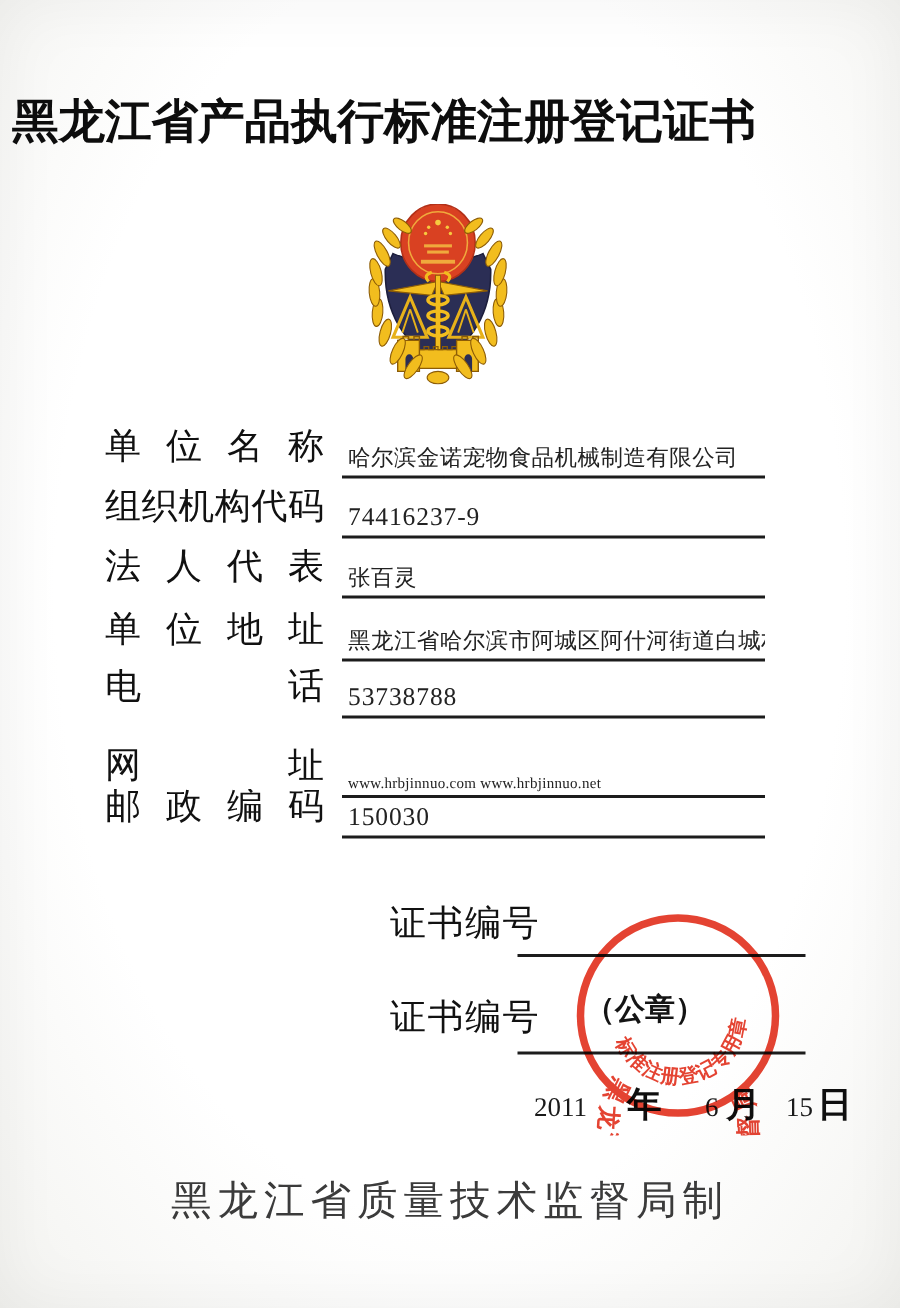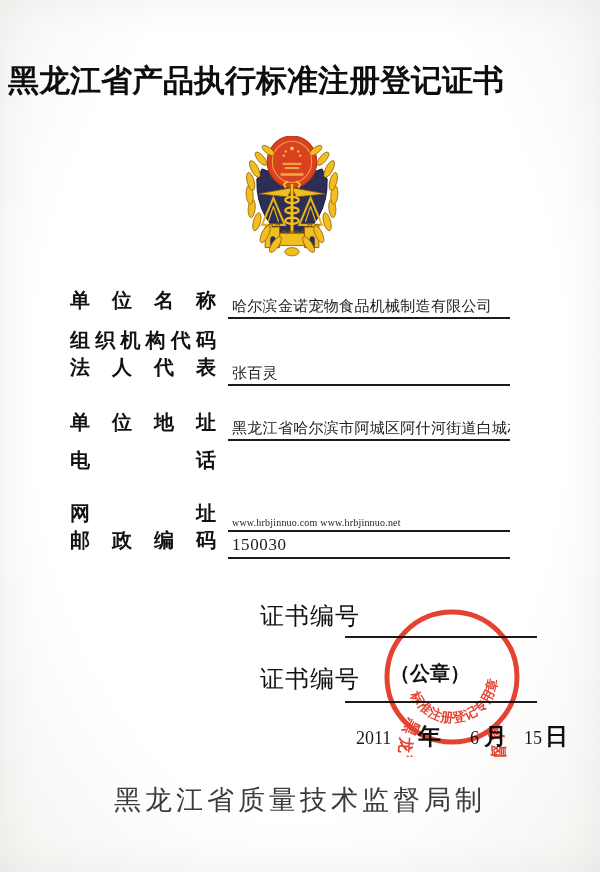--- a/index.html
+++ b/index.html
@@ -15,21 +15,21 @@
   }
   .title{
     position:absolute;top:60px;left:0;width:512px;
     text-align:center;font-size:31px;font-weight:bold;color:#0d0d0d;
     letter-spacing:0px;
   }
   .emblem{position:absolute;left:237px;top:136px;width:110px;height:124px;}
   
   .frow{position:absolute;left:70px;display:flex;align-items:flex-end;height:40px;}
   .flabel{
-    width:146px;font-size:20px;font-weight:bold;color:#111;line-height:1;
+    width:146px;font-size:24px;font-weight:normal;color:#111;line-height:1;
     padding-bottom:9px;text-align:justify;text-align-last:justify;text-justify:inter-character;
     white-space:nowrap;overflow:hidden;
   }
   .fvalue{
     margin-left:12px;width:276px;border-bottom:2px solid #1c1c1c;
     font-size:15px;color:#222;line-height:1.15;
     padding:0 2px 2px 4px;white-space:nowrap;overflow:hidden;letter-spacing:0.3px;margin-top:36px;
   }
   .fvalue.num{font-size:17px;letter-spacing:0.6px;}
   .fvalue.url{font-size:10px;letter-spacing:0.2px;}
@@ -114,31 +114,33 @@
       <ellipse cx="52" cy="112" rx="7" ry="4"></ellipse>
     </g>
   </svg>
 
   <div class="frow" style="top:279px">
     <div class="flabel">单 位 名 称</div>
     <div class="fvalue">哈尔滨金诺宠物食品机械制造有限公司</div>
   </div>
   <div class="frow" style="top:319px">
     <div class="flabel">组织机构代码</div>
+    <div class="fvalue num">74416237-9</div>
   </div>
-  <div class="frow" style="top:346px">
+  <div class="frow" style="top:359px">
     <div class="flabel">法 人 代 表</div>
     <div class="fvalue">张百灵</div>
   </div>
   <div class="frow" style="top:401px">
     <div class="flabel">单 位 地 址</div>
     <div class="fvalue">黑龙江省哈尔滨市阿城区阿什河街道白城村</div>
   </div>
   <div class="frow" style="top:439px">
     <div class="flabel">电 话</div>
+    <div class="fvalue num">53738788</div>
   </div>
   <div class="frow" style="top:492px">
     <div class="flabel">网 址</div>
     <div class="fvalue url">www.hrbjinnuo.com   www.hrbjinnuo.net</div>
   </div>
   <div class="frow" style="top:519px">
     <div class="flabel">邮 政 编 码</div>
     <div class="fvalue num">150030</div>
   </div>
 

